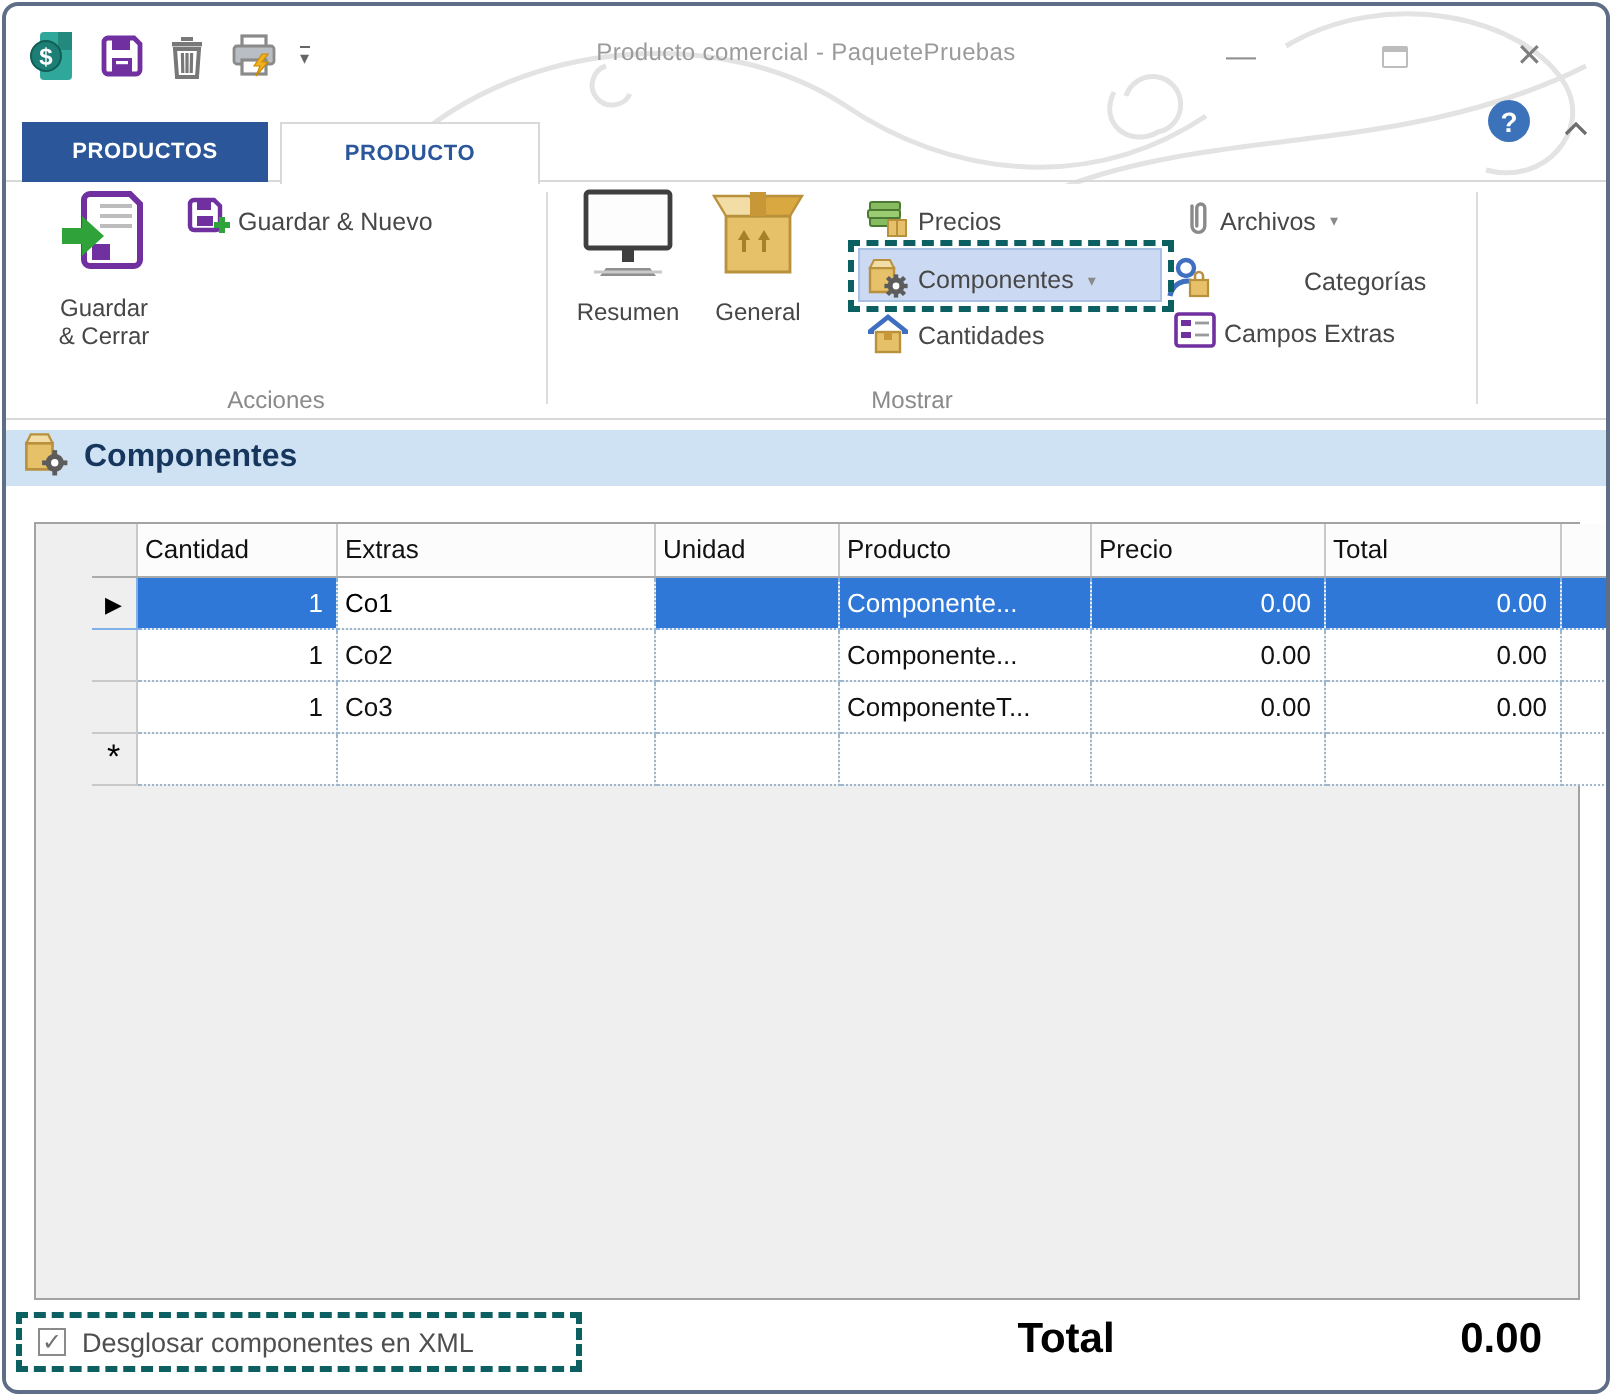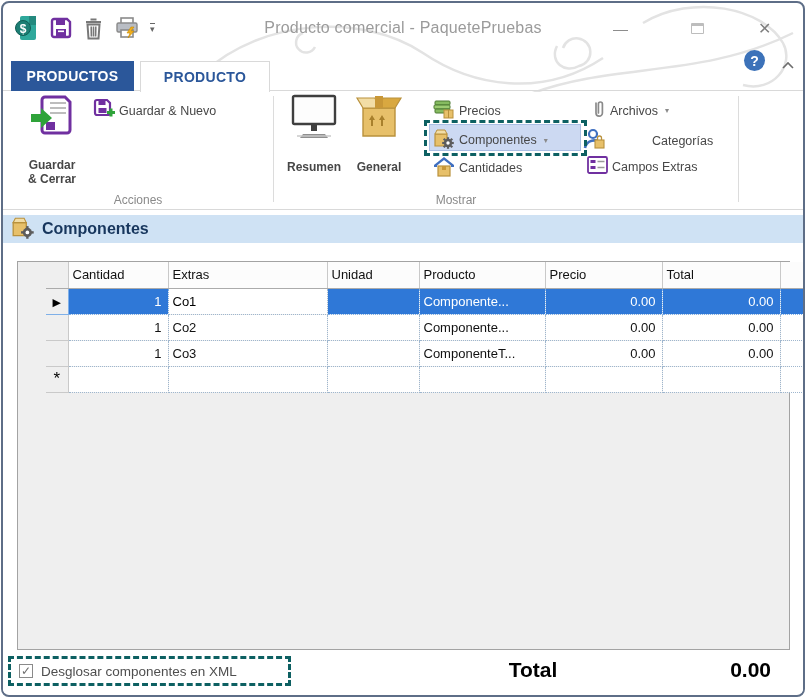--- a/index.html
+++ b/index.html
@@ -9,46 +9,46 @@
 
   
   .flourish { position:absolute; left:0; top:0; pointer-events:none; z-index:0; }
 
   
   .titlebar { position:absolute; left:0; top:0; width:100%; height:58px; z-index:2; }
   .qat { position:absolute; left:12px; top:12px; display:flex; align-items:center; gap:11px; }
   .qat-btn { display:flex; align-items:center; justify-content:center; cursor:pointer; }
   .qat-caret { font-size:9px; color:#666; line-height:1; border-top:1.5px solid #666; padding-top:1px; }
   .title { position:absolute; left:0; right:0; top:16px; text-align:center;
-           font-size:16px; color:#9b9b9b; letter-spacing:.2px; }
+           font-size:12px; color:#9b9b9b; letter-spacing:.2px; }
   .winctrl { position:absolute; top:16px; font-size:15px; color:#8d8d8d; cursor:pointer; line-height:20px; }
   .ctrl-min { left:610px; }
   .ctrl-max { left:688px; top:20px; width:13px; height:11px; border:1.5px solid #bdbdbd; border-top:3px solid #bdbdbd; border-radius:1px; }
   .ctrl-close { left:755px; font-size:16px; color:#7e7e7e; }
 
   
   .tabrow { position:absolute; left:0; top:58px; width:100%; height:30px; border-bottom:1px solid #d9d9d9; z-index:3; background:transparent; }
   .tab { position:absolute; top:0; height:30px; display:flex; align-items:center; justify-content:center;
-         font-size:14px; font-weight:700; letter-spacing:.3px; cursor:pointer; }
+         font-size:11px; font-weight:700; letter-spacing:.3px; cursor:pointer; }
   .tab-products { left:8px; width:123px; background:#2b579a; color:#fff; }
   .tab-product  { left:137px; width:130px; background:#fff; color:#2b579a;
                   border:1px solid #d9d9d9; border-bottom:none; height:31px; }
   .help-circle { position:absolute; left:741px; top:47px; width:21px; height:21px; border-radius:50%;
                  background:#3c72b9; color:#fff; font-size:14px; font-weight:700;
                  display:flex; align-items:center; justify-content:center; cursor:pointer; z-index:4; }
   .collapse-chev { position:absolute; left:778px; top:53px; cursor:pointer; z-index:4; }
 
   
   .ribbon { position:absolute; left:0; top:89px; width:100%; height:118px; background:#fff;
             border-bottom:1px solid #d9d9d9; z-index:2; }
   .vsep { position:absolute; top:4px; height:106px; width:1px; background:#dcdcdc; }
   .group-label { position:absolute; top:101px; font-size:12px; color:#8a8a8a; text-align:center; }
   .bigbtn { position:absolute; top:2px; display:flex; flex-direction:column; align-items:center;
             cursor:pointer; font-size:12px; color:#474747; text-align:center; }
-  .bigbtn .cap { margin-top:17px; line-height:14px;font-weight:bold; }
+  .bigbtn .cap { margin-top:6px; line-height:14px; }
   .smallbtn { position:absolute; display:flex; align-items:center; gap:4px; font-size:12.5px;
               color:#474747; cursor:pointer; white-space:nowrap;text-align:center; }
   .drop { font-size:8px; color:#8a8a8a; margin-left:3px; }
   .comp-annot { position:absolute; left:421px; top:28px; width:163px; height:36px;
                 border:3px dashed #0d6062; z-index:5; pointer-events:none; }
   .comp-fill { position:absolute; left:426px; top:32px; width:152px; height:27px;
                background:#ccd9f2; border:1px solid #aabfe4; z-index:1; }
 
   
   .section-header { position:absolute; left:0; top:212px; width:100%; height:28px; background:#cfe2f4;

